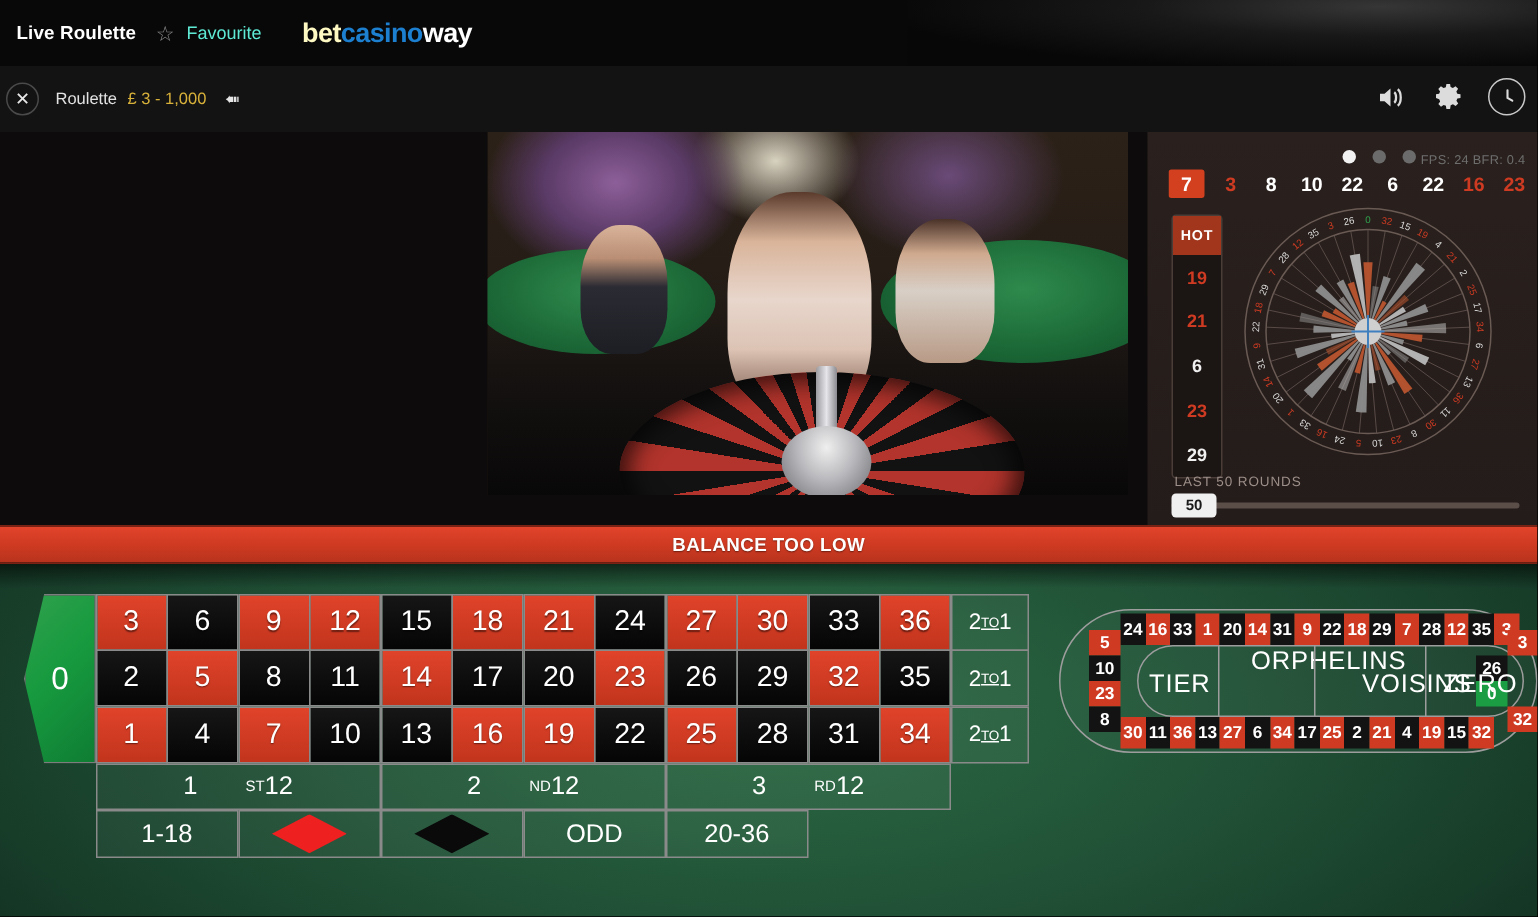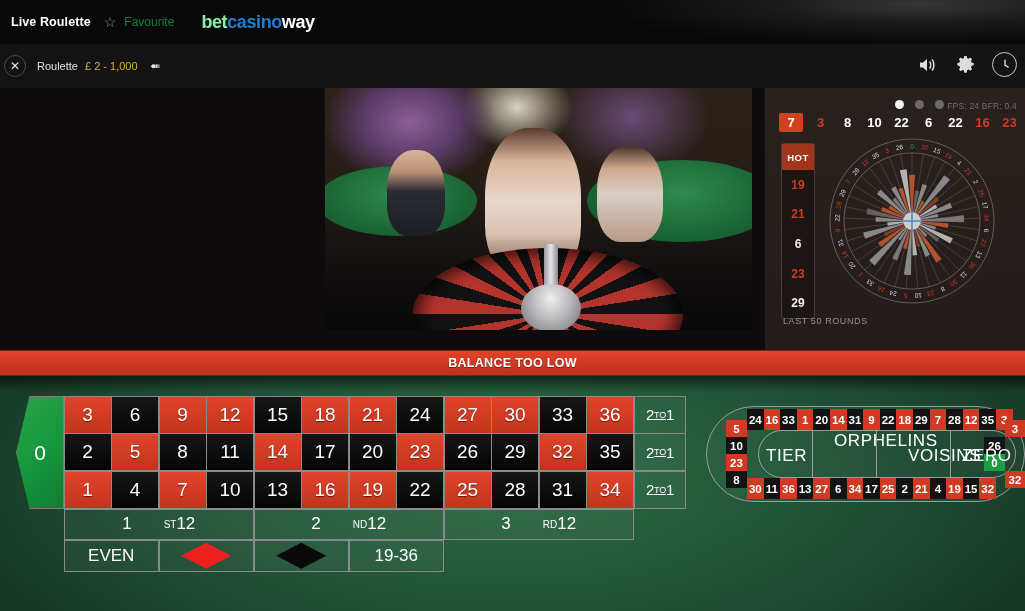--- a/index.html
+++ b/index.html
@@ -13,23 +13,23 @@
     display:flex; align-items:center;
     z-index:30;
   }
   #topbar-glow{
     position:absolute; right:0; top:0; width:420px; height:44px;
     background:radial-gradient(ellipse at 75% 10%, #3b3b3b 0%, #1a1a1a 35%, #070707 75%);
     opacity:.9;
   }
   .tb-title{ position:relative; margin-left:11px; font-size:12.5px; font-weight:bold; letter-spacing:.1px; }
   .tb-star{ position:relative; margin-left:13px; font-size:14px; color:#8d8d8d; line-height:1; }
-  .tb-fav{ position:relative; margin-left:8px; font-size:12px; color:#15803d; }
+  .tb-fav{ position:relative; margin-left:8px; font-size:12px; color:#5eead4; }
   .tb-logo{ position:relative; margin-left:27px; font-size:18px; font-weight:bold; letter-spacing:-.4px; }
-  .tb-logo .w1{ color:#86efac; } .tb-logo .w2{ color:#1d7fd0; } .tb-logo .w3{ color:#fff; }
+  .tb-logo .w1{ color:#fef9c3; } .tb-logo .w2{ color:#1d7fd0; } .tb-logo .w3{ color:#fff; }
 
   #tb-right{ position:absolute; right:0; top:0; height:44px; display:flex; align-items:center; gap:9px; padding-right:0px;}
   .btn-chat{
     background:#3a3a3a; color:#fff; border:1px solid #5a5a5a; border-radius:3px;
     font-size:12.5px; font-weight:bold; padding:8px 16px; cursor:pointer;
   }
   .btn-bank{
     background:#43a047; color:#fff; border:none; border-radius:3px;
     font-size:12.5px; font-weight:bold; padding:9px 22px 9px 18px; cursor:pointer;
     margin-right:-8px;
@@ -237,21 +237,21 @@
   <div class="tb-star">☆</div>
   <div class="tb-fav">Favourite</div>
   <div class="tb-logo">
     <span class="w1">bet</span><span class="w2">casino</span><span class="w3">way</span>
   </div>
 </div>
 
 <div id="subbar">
   <div class="close-circle">✕</div>
   <div class="sb-name">Roulette</div>
-  <div class="sb-limits">£ 2 - 1,000</div>
+  <div class="sb-limits">£ 3 - 1,000</div>
   <div class="sb-cursor">➠</div>
   <div id="sb-right">
     <div class="rnd-icon">
       <svg width="18" height="16" viewBox="0 0 18 16">
           <path d="M2 5.5h3L9 2v12L5 10.5H2z" fill="#dcdcdc"></path>
           <path d="M11.5 4.5c1.6 1.2 1.6 5.8 0 7" stroke="#dcdcdc" stroke-width="1.5" fill="none"></path>
           <path d="M13.8 2.5c2.7 2 2.7 9 0 11" stroke="#dcdcdc" stroke-width="1.5" fill="none"></path>
         </svg>
     </div>
     <div class="rnd-icon">
@@ -431,20 +431,24 @@
           <text x="48.42287921397744" y="22.023941512910866" text-anchor="middle" font-size="6.5" font-family="&quot;Liberation Sans&quot;, sans-serif" fill="#d8d8d8" transform="rotate(330.81081081081084,48.42287921397744,19.523941512910866)">35</text>
           <text x="60.01451539434568" y="16.784191590418686" text-anchor="middle" font-size="6.5" font-family="&quot;Liberation Sans&quot;, sans-serif" fill="#cf3b22" transform="rotate(340.5405405405405,60.01451539434568,14.284191590418686)">3</text>
           <text x="72.32493847586134" y="13.578806723921858" text-anchor="middle" font-size="6.5" font-family="&quot;Liberation Sans&quot;, sans-serif" fill="#d8d8d8" transform="rotate(350.27027027027026,72.32493847586134,11.078806723921858)">26</text>
         </g>
       <circle cx="85" cy="85" r="9" fill="#cfcfcf"></circle>
       <line x1="74" y1="85" x2="96" y2="85" stroke="#3f7fbf" stroke-width="1.3"></line>
       <line x1="85" y1="74" x2="85" y2="96" stroke="#3f7fbf" stroke-width="1.3"></line>
     </svg>
 
     <div class="lastlbl">LAST 50 ROUNDS</div>
+    <div id="slider">
+      <div id="slider-track"></div>
+      <div id="slider-knob">50</div>
+    </div>
   </div>
 </div>
 
 <div id="banner">BALANCE TOO LOW</div>
 
 <div id="felt">
   <div id="felt-top-shadow"></div>
 
   <div id="board">
     <div id="zero">0</div>
@@ -490,28 +494,29 @@
         <div class="c21">2<sup>TO</sup>1</div>
         <div class="c21">2<sup>TO</sup>1</div>
         <div class="c21">2<sup>TO</sup>1</div>
       </div>
     <div id="dozens">
         <div class="doz">1<sup>ST</sup> 12</div>
         <div class="doz">2<sup>ND</sup> 12</div>
         <div class="doz">3<sup>RD</sup> 12</div>
       </div>
     <div id="outside">
-        <div class="out">EVEN</div>
+        <div class="out">1-18</div>
         <div class="out">
           <div class="diamond"></div>
         </div>
         <div class="out">
           <div class="diamond blk"></div>
         </div>
-        <div class="out">19-36</div>
+        <div class="out">ODD</div>
+        <div class="out">20-36</div>
       </div>
   </div>
 
   <div id="track">
     <div id="track-outline"></div>
     <div id="track-inner"></div>
     <div id="track-cells">
         <div class="tn blk" style="left: 41px; top: 3px; width: 16.6px; height: 21px;">24</div>
         <div class="tn red" style="left: 57.6px; top: 3px; width: 16.6px; height: 21px;">16</div>
         <div class="tn blk" style="left: 74.2px; top: 3px; width: 16.6px; height: 21px;">33</div>

